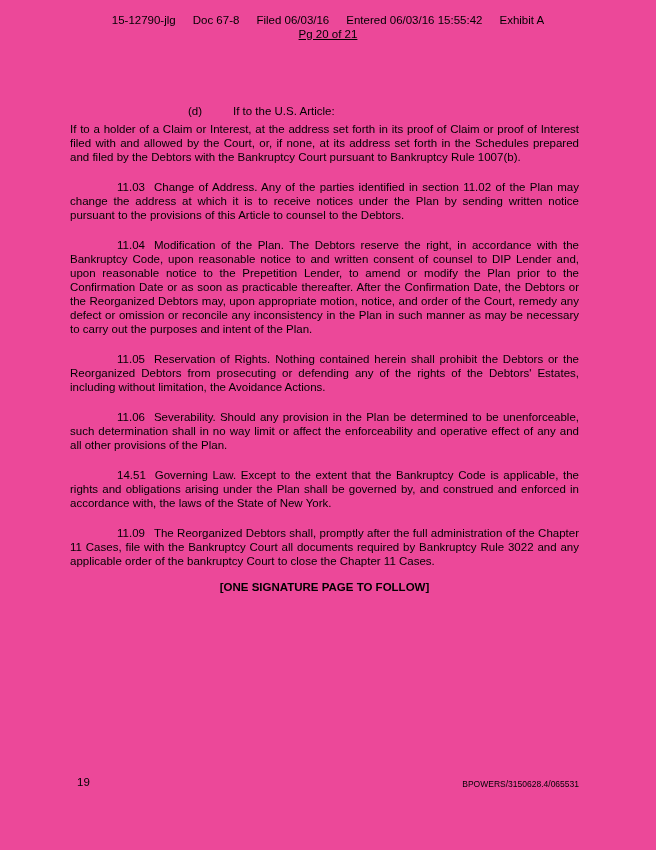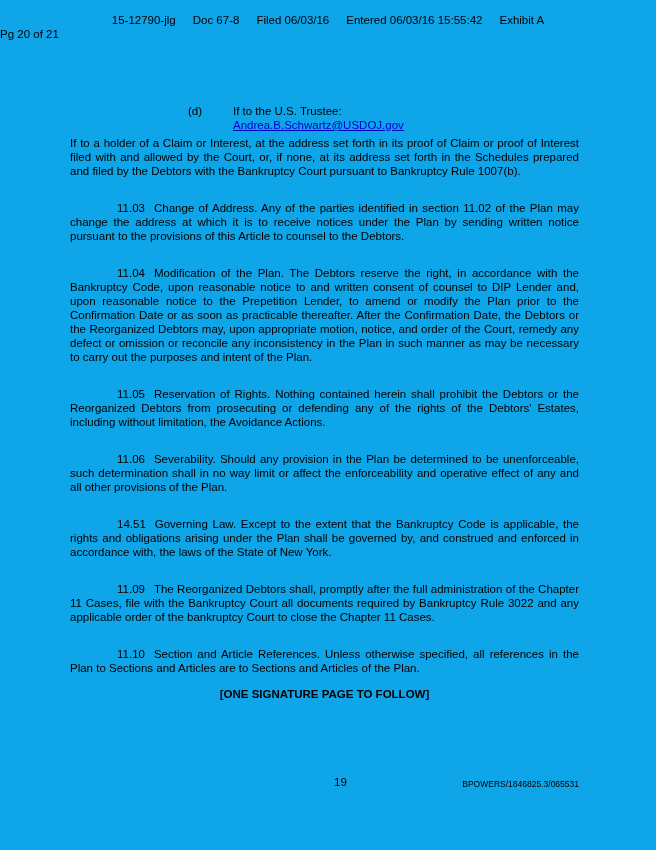--- a/index.html
+++ b/index.html
@@ -2,38 +2,38 @@
 <html><head>
 <meta charset="utf-8">
 <style>
   * { margin: 0; padding: 0; box-sizing: border-box; }
   html, body { background: #e8e8e8; }
   .page {
     position: relative;
     width: 656px;
     height: 850px;
     margin: 0 auto;
-    background: #0ea5e9;
+    background: #ec4899;
     color: #000000;
     font-family: "Liberation Sans", "DejaVu Sans", sans-serif;
     font-size: 11.5px;
     line-height: 14px;
     overflow: hidden;
   }
   .doc-header {
     padding-top: 13px;
     text-align: center;
   }
   .doc-header-line1 {
     display: flex;
     justify-content: center;
     gap: 17px;
     white-space: nowrap;
   }
-  .doc-header-line2 { text-align: left; }
+  .doc-header-line2 { text-align: center; text-decoration: underline; }
   .content {
     position: absolute;
     left: 70px;
     top: 104px;
     width: 509px;
   }
   .notice-block {
     display: flex;
     align-items: flex-start;
   }
@@ -43,21 +43,21 @@
     flex: 0 0 auto;
   }
   .notice-lines { flex: 1; }
   .notice-lines div { white-space: nowrap; }
   .email-link {
     color: #0000cc;
     text-decoration: underline;
     cursor: pointer;
   }
   p.body-para {
-    margin-top: 23px;
+    margin-top: 16px;
     text-align: justify;
     text-indent: 47px;
   }
   p.body-para.no-indent {
     text-indent: 0;
     margin-top: 4px;
   }
   .pnum { margin-right: 9px; }
   .pnum:empty { margin-right: 0; }
   .sig-note {
@@ -66,23 +66,23 @@
     font-weight: bold;
   }
   .page-footer {
     position: absolute;
     left: 70px;
     top: 775px;
     width: 509px;
   }
   .page-num {
     position: absolute;
-    left: 16px;
+    left: 7px;
     width: 100%;
-    text-align: center;
+    text-align: left;
   }
   .doc-ref {
     position: absolute;
     right: 0;
     top: 2px;
     font-size: 8.5px;
   }
 </style>
 </head>
 <body>
@@ -98,44 +98,42 @@
       <span>Exhibit A</span>
     </div>
     <div class="doc-header-line2">Pg 20 of 21</div>
   </div>
 
   <div class="content">
 
     <div class="notice-block">
       <div class="notice-label">(d)</div>
       <div class="notice-lines">
-        <div>If to the U.S. Trustee:</div>
-        <div><a class="email-link">Andrea.B.Schwartz@USDOJ.gov</a></div>
+        <div>If to the U.S. Article:</div>
       </div>
     </div>
 
     <p class="body-para no-indent"><span class="pnum"></span><span>If to a holder of a Claim or Interest, at the address set forth in its proof of Claim or proof of Interest filed with and allowed by the Court, or, if none, at its address set forth in the Schedules prepared and filed by the Debtors with the Bankruptcy Court pursuant to Bankruptcy Rule 1007(b).</span></p>
 
     <p class="body-para"><span class="pnum">11.03</span><span>Change of Address.  Any of the parties identified in section 11.02 of the Plan may change the address at which it is to receive notices under the Plan by sending written notice pursuant to the provisions of this Article to counsel to the Debtors.</span></p>
 
     <p class="body-para"><span class="pnum">11.04</span><span>Modification of the Plan. The Debtors reserve the right, in accordance with the Bankruptcy Code, upon reasonable notice to and written consent of counsel to DIP Lender and, upon reasonable notice to the Prepetition Lender, to amend or modify the Plan prior to the Confirmation Date or as soon as practicable thereafter.  After the Confirmation Date, the Debtors or the Reorganized Debtors may, upon appropriate motion, notice, and order of the Court, remedy any defect or omission or reconcile any inconsistency in the Plan in such manner as may be necessary to carry out the purposes and intent of the Plan.</span></p>
 
     <p class="body-para"><span class="pnum">11.05</span><span>Reservation of Rights. Nothing contained herein shall prohibit the Debtors or the Reorganized Debtors from prosecuting or defending any of the rights of the Debtors' Estates, including without limitation, the Avoidance Actions.</span></p>
 
     <p class="body-para"><span class="pnum">11.06</span><span>Severability.  Should any provision in the Plan be determined to be unenforceable, such determination shall in no way limit or affect the enforceability and operative effect of any and all other provisions of the Plan.</span></p>
 
 
     <p class="body-para"><span class="pnum">14.51</span><span>Governing Law.  Except to the extent that the Bankruptcy Code is applicable, the rights and obligations arising under the Plan shall be governed by, and construed and enforced in accordance with, the laws of the State of New York.</span></p>
 
     <p class="body-para"><span class="pnum">11.09</span><span>The Reorganized Debtors shall, promptly after the full administration of the Chapter 11 Cases, file with the Bankruptcy Court all documents required by Bankruptcy Rule 3022 and any applicable order of the bankruptcy Court to close the Chapter 11 Cases.</span></p>
 
-    <p class="body-para"><span class="pnum">11.10</span><span>Section and Article References.  Unless otherwise specified, all references in the Plan to Sections and Articles are to Sections and Articles of the Plan.</span></p>
 
     <div class="sig-note">[ONE SIGNATURE PAGE TO FOLLOW]</div>
 
   </div>
 
   <div class="page-footer">
     <div class="page-num">19</div>
-    <div class="doc-ref">BPOWERS/1846825.3/065531</div>
+    <div class="doc-ref">BPOWERS/3150628.4/065531</div>
   </div>
 
 </div>
 
 </body></html>

